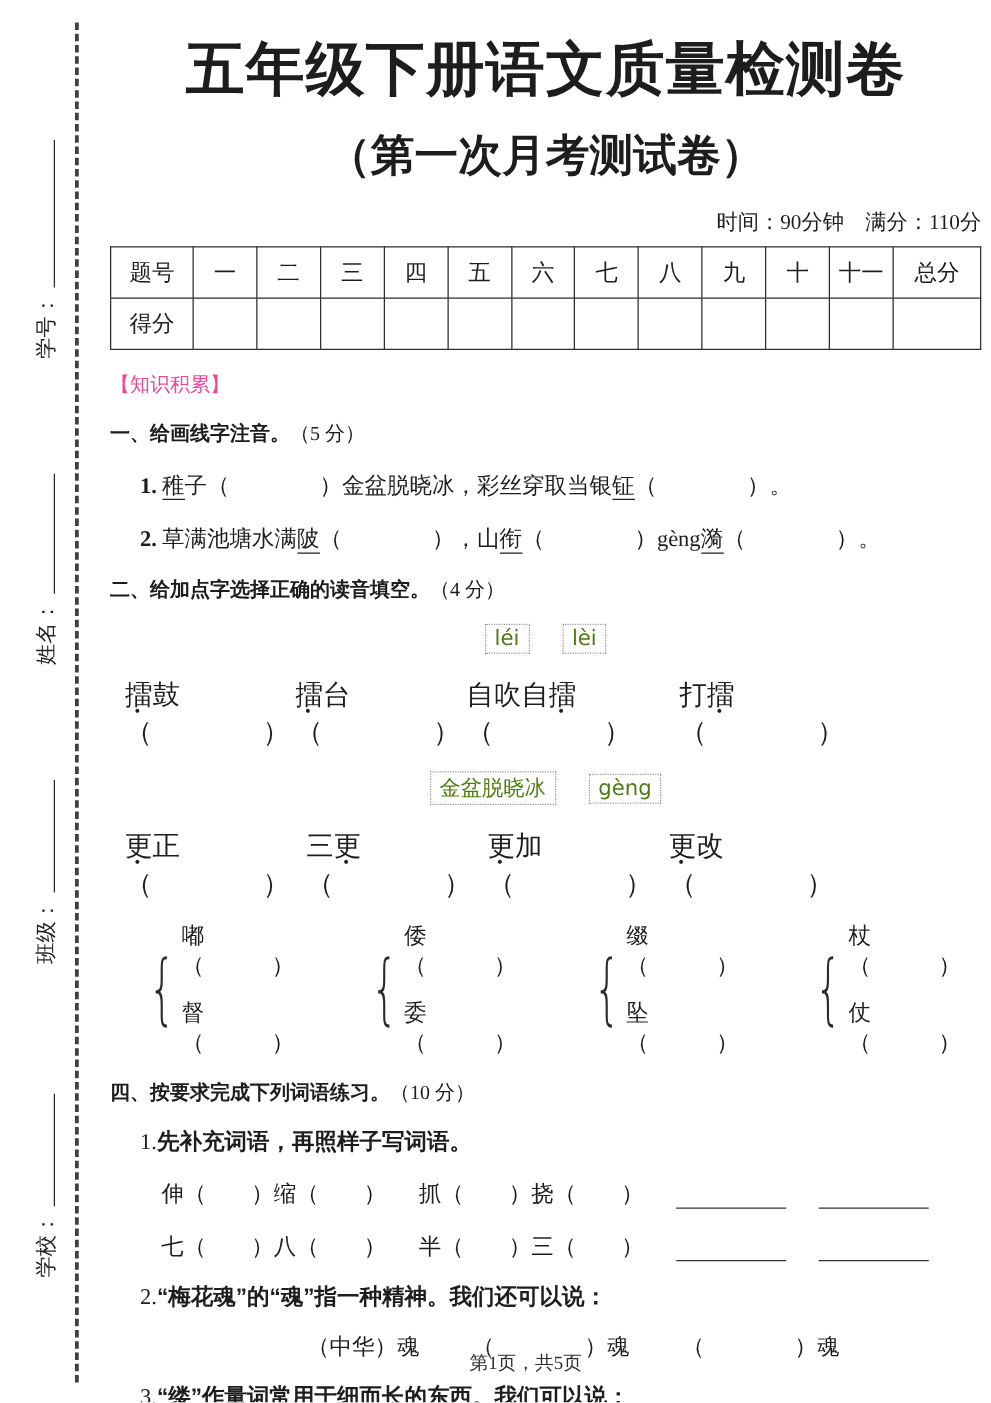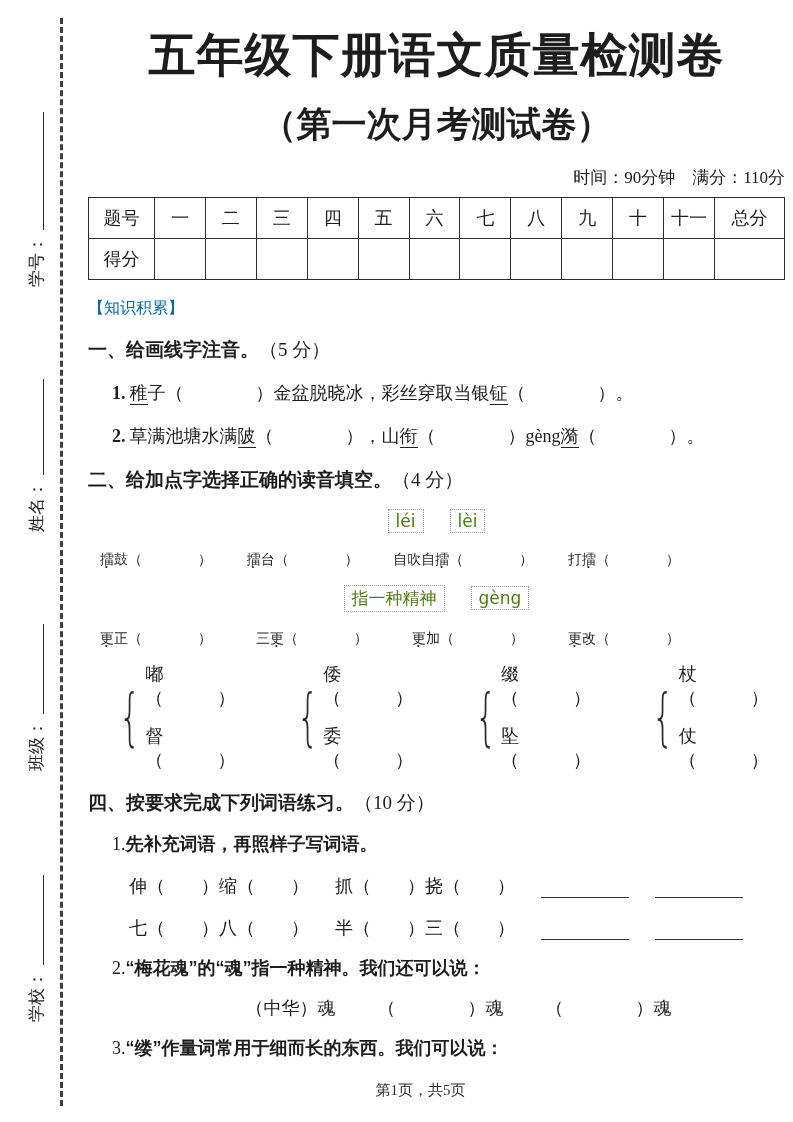--- a/index.html
+++ b/index.html
@@ -22,37 +22,37 @@
   
   .content{position:absolute;left:88px;top:0;width:697px;}
   .title{text-align:center;font-size:47px;font-weight:700;margin-top:24px;letter-spacing:1px;}
   .subtitle{text-align:center;font-size:35px;font-weight:600;margin-top:14px;}
   .exam-info{text-align:right;font-size:17px;margin-top:18px;margin-bottom:8px;}
   
   table.score{border-collapse:collapse;width:100%;table-layout:fixed;}
   table.score td{border:1.4px solid #2e2e2e;text-align:center;height:40px;font-size:18px;padding:0;}
   col.c-wide{width:66px;} col.c-wide2{width:70px;}
   
-  .kb-header{margin-top:18px;font-size:16px;color:#0369a1;
+  .kb-header{margin-top:18px;font-size:16px;color:#ec4899;
              font-family:"Liberation Sans","DejaVu Sans",sans-serif;}
-  .sec-title{margin-top:18px;font-size:19px;font-weight:700;
+  .sec-title{margin-top:18px;font-size:16px;font-weight:700;
              font-family:"Liberation Sans","DejaVu Sans",sans-serif;}
   .sec-title .pts{font-family:"Liberation Serif","DejaVu Serif",serif;font-weight:400;}
   .q-item{margin-top:18px;margin-left:24px;font-size:18px;line-height:1.4;}
   .q-item .num{font-weight:700;margin-right:4px;}
   .u{border-bottom:1.5px solid #222;padding-bottom:1px;}
   .d{position:relative;}
   .d::after{content:"·";position:absolute;left:45%;bottom:-0.62em;transform:translateX(-50%);
             font-weight:700;font-size:0.9em;}
   
   .pinyin-row{margin-top:16px;text-align:center;}
   .pybox{display:inline-block;border:1.6px dotted #9a9a9a;padding:1px 7px;margin:0 13px;
          font-family:"DejaVu Sans","Liberation Sans",sans-serif;font-size:17px;color:#4d7c0f;}
   .word-row{margin-top:18px;margin-left:12px;width:580px;display:flex;
-            justify-content:space-between;font-size:14px;align-items:center;}
+            justify-content:space-between;font-size:22px;align-items:center;}
   
   .pairs{margin-top:14px;margin-left:22px;display:flex;gap:36px;}
   .pair{display:flex;align-items:center;}
   .brace{font-size:62px;font-weight:300;line-height:1;transform:scaleX(.55);
          font-family:"DejaVu Sans",sans-serif;color:#2a2a2a;margin-right:-4px;}
   .pair-col{display:flex;flex-direction:column;gap:14px;font-size:18px;}
   
   .sub-item{margin-top:16px;margin-left:24px;font-size:18px;}
   .sub-item .txt{font-weight:700;font-family:"Liberation Sans","DejaVu Sans",sans-serif;}
   .fill-row{margin-top:18px;margin-left:41px;display:flex;gap:26px;align-items:flex-end;
@@ -154,21 +154,21 @@
     <div class="pinyin-row">
       <span class="pybox">léi</span><span class="pybox">lèi</span>
     </div>
     <div class="word-row">
       <span><span class="d">擂</span><span>鼓（　　　　）</span></span>
       <span><span class="d">擂</span><span>台（　　　　）</span></span>
       <span><span>自吹自</span><span class="d">擂</span><span>（　　　　）</span></span>
       <span><span>打</span><span class="d">擂</span><span>（　　　　）</span></span>
     </div>
     <div class="pinyin-row">
-      <span class="pybox">指一种精神</span><span class="pybox">gèng</span>
+      <span class="pybox">金盆脱晓冰</span><span class="pybox">gèng</span>
     </div>
     <div class="word-row">
       <span><span class="d">更</span><span>正（　　　　）</span></span>
       <span><span>三</span><span class="d">更</span><span>（　　　　）</span></span>
       <span><span class="d">更</span><span>加（　　　　）</span></span>
       <span><span class="d">更</span><span>改（　　　　）</span></span>
     </div>
 
     <div class="pairs">
       <div class="pair">

